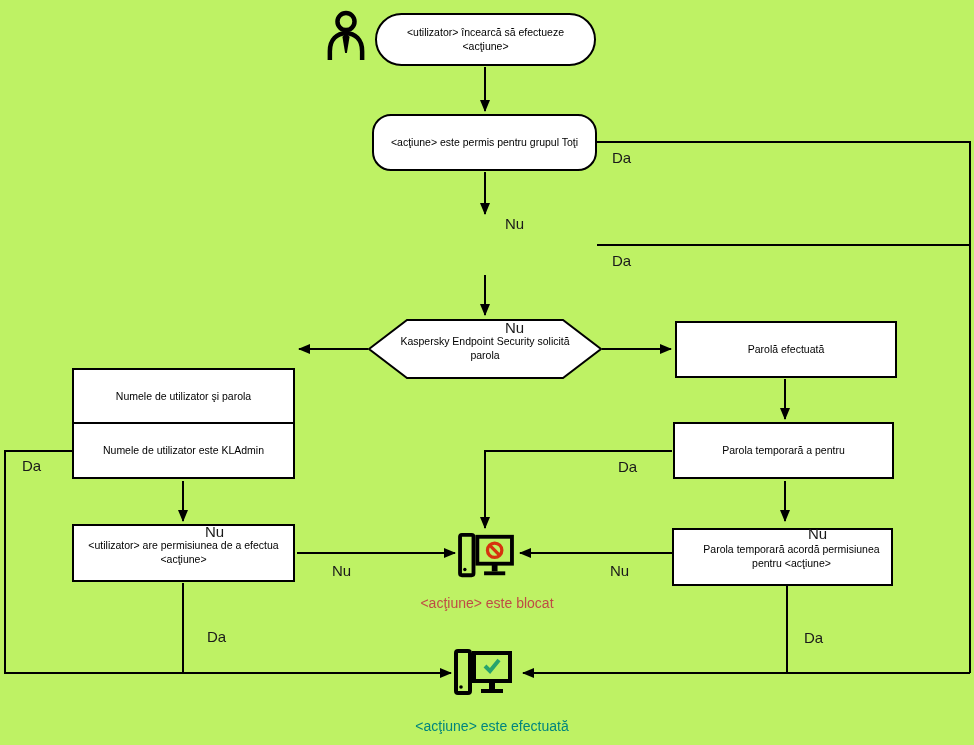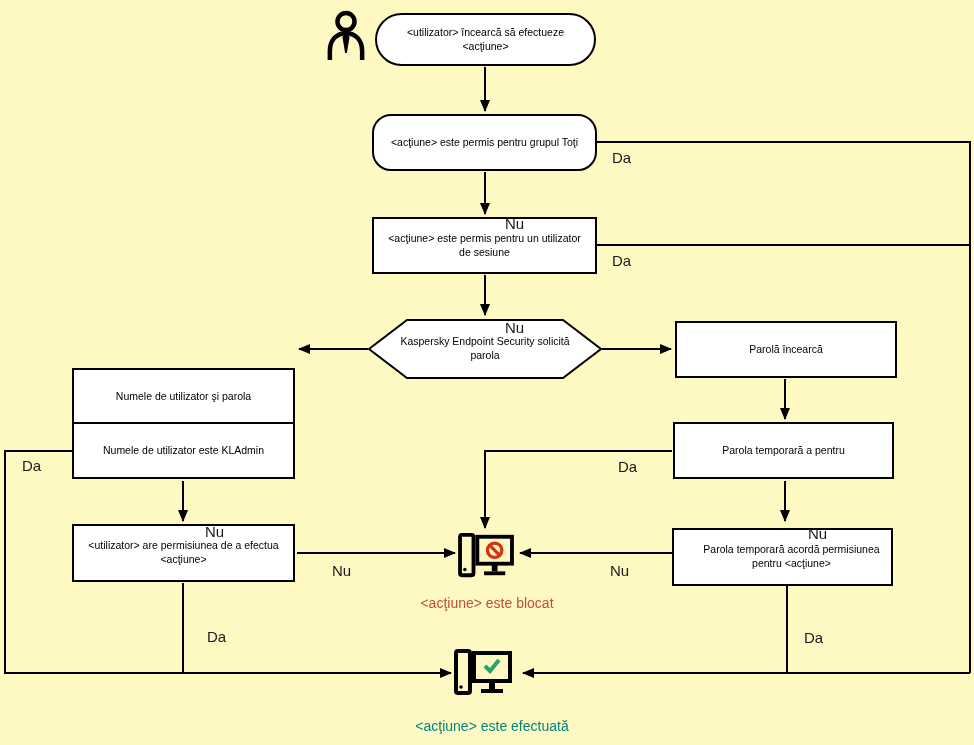--- a/index.html
+++ b/index.html
@@ -1,17 +1,17 @@
 <!DOCTYPE html>
 <html style="--blocked-text: #bf4b45; --done-text: #00857d; --blocked-icon: #d6330f; --done-icon: #27a36d; --line: #000000;"><head>
 <meta charset="utf-8">
 <style>
   html,body { margin:0; padding:0; background:#ffffff; }
   body { font-family:"Liberation Sans","DejaVu Sans",sans-serif; color:#000; }
-  .canvas { position:relative; width:974px; height:745px; background:#fef9c3; overflow:hidden; }
+  .canvas { position:relative; width:974px; height:745px; background:#bef264; overflow:hidden; }
   .connectors { position:absolute; left:0; top:0; width:974px; height:745px; }
   .connectors line { stroke:#000; stroke-width:2; }
   .node {
     position:absolute; display:flex; align-items:center; justify-content:center;
     text-align:center; border:2px solid #000; background:#fff;
     font-size:10.5px; line-height:1.3; padding:2px 10px; box-sizing:border-box;
   }
   .stadium { border-radius:27px; }
   .hexwrap { position:absolute; }
   .hexwrap svg { position:absolute; left:0; top:0; }
@@ -73,37 +73,34 @@
   </div>
 
   <div class="node stadium" style="left:375px;top:13px;width:221px;height:53px;">
     <span>&lt;utilizator&gt; încearcă să efectueze &lt;acţiune&gt;</span>
   </div>
 
   <div class="node" style="left:372px;top:114px;width:225px;height:57px;border-radius:19px;">
     <span>&lt;acţiune&gt; este permis pentru grupul Toţi</span>
   </div>
 
-  <div class="node" style="left:372px;top:217px;width:225px;height:57px;">
-    <span>&lt;acţiune&gt; este permis pentru un utilizator de sesiune</span>
-  </div>
 
   <div class="hexwrap" style="left:368px;top:318px;width:234px;height:62px;">
     <svg width="234" height="62" viewBox="0 0 234 62">
       <polygon points="1,31 39,2 195,2 233,31 195,60 39,60" fill="#fff" stroke="#000" stroke-width="2"></polygon>
     </svg>
     <span class="hextext">Kaspersky Endpoint Security solicită parola</span>
   </div>
 
   <div class="node" style="left:72px;top:321px;width:223px;height:57px;margin-top:47px;">
     <span>Numele de utilizator şi parola</span>
   </div>
 
   <div class="node" style="left:675px;top:321px;width:222px;height:57px;">
-    <span>Parolă încearcă</span>
+    <span>Parolă efectuată</span>
   </div>
 
   <div class="node" style="left:72px;top:422px;width:223px;height:57px;">
     <span>Numele de utilizator este KLAdmin</span>
   </div>
 
   <div class="node" style="left:673px;top:422px;width:221px;height:57px;">
     <span>Parola temporară a pentru</span>
   </div>
 

